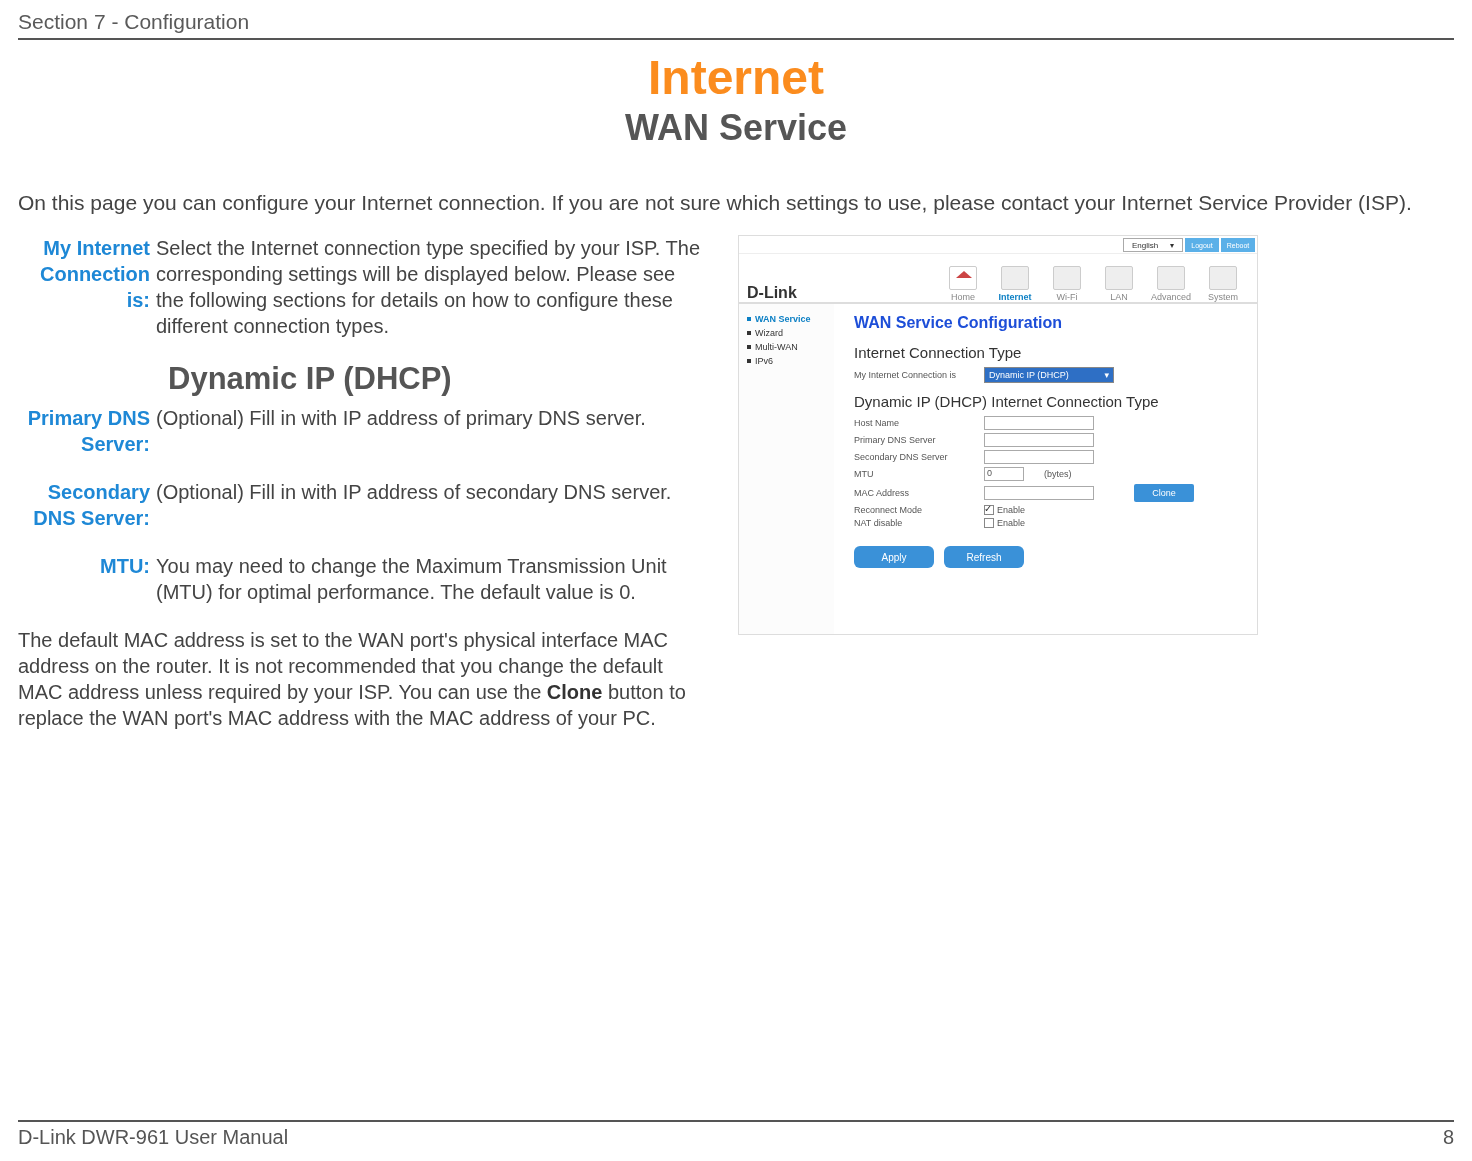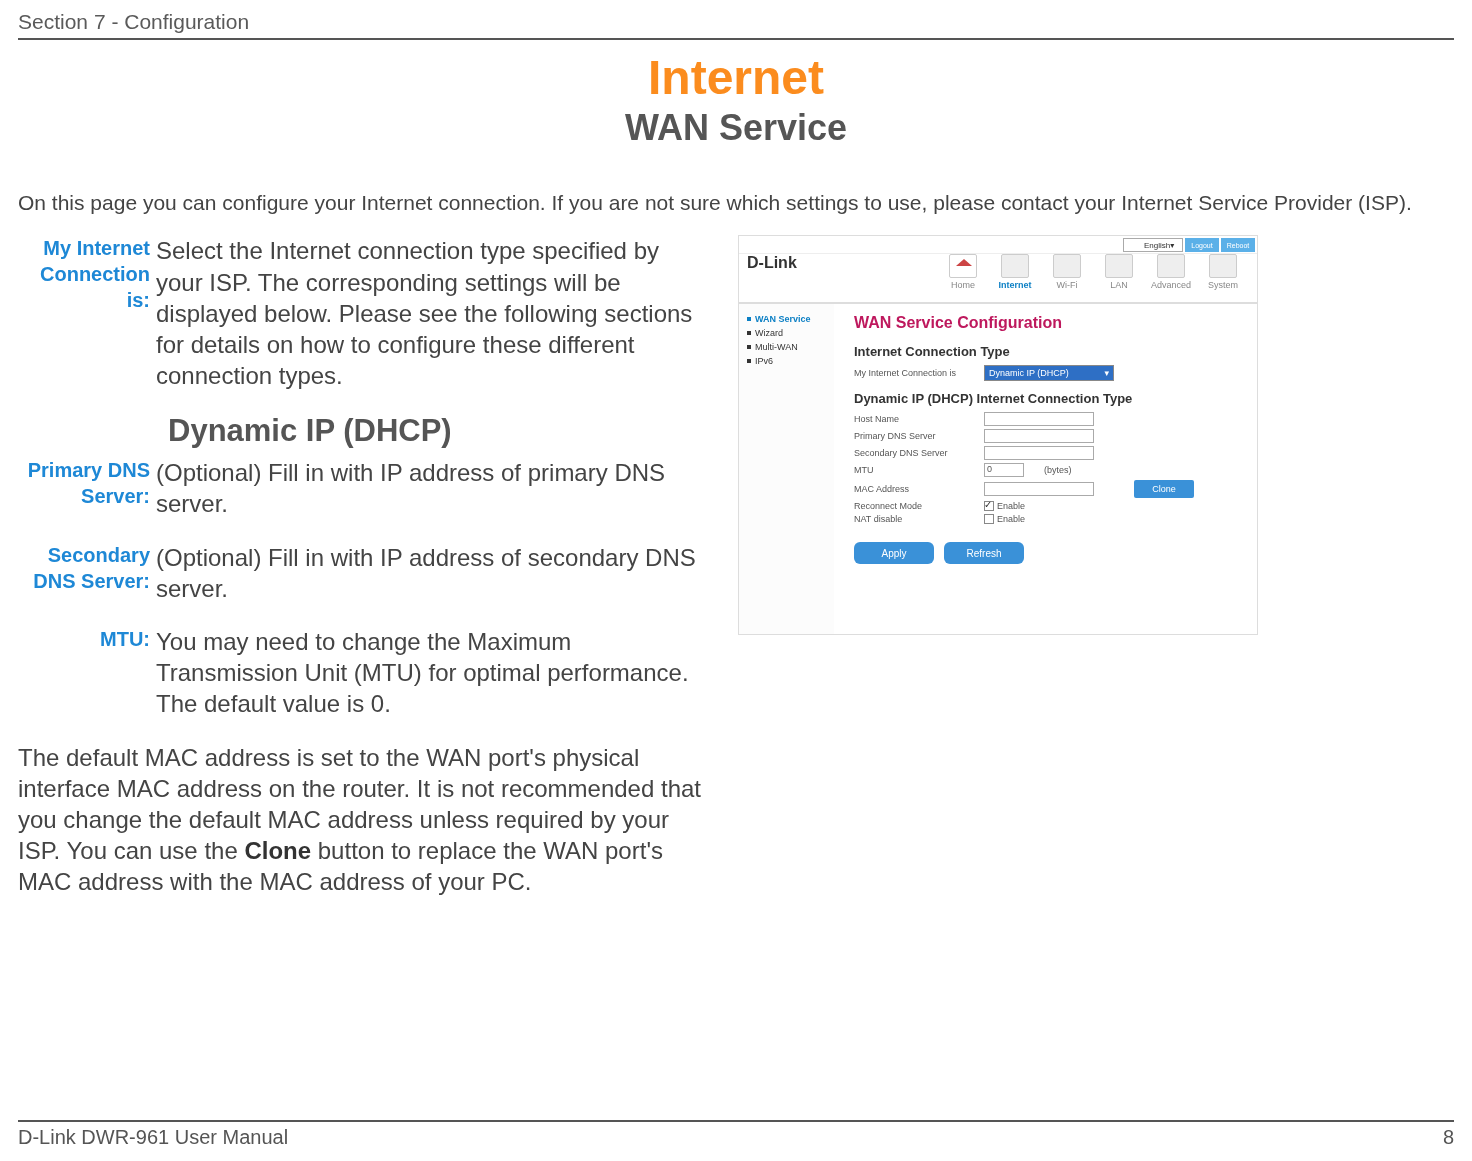--- a/index.html
+++ b/index.html
@@ -57,21 +57,21 @@
     flex: 0 0 138px;
     text-align: right;
     color: #1e88d6;
     font-weight: 700;
     font-size: 20px;
     padding-right: 6px;
     line-height: 1.3;
   }
   .def-text {
     flex: 1;
-    font-size: 24px;
+    font-size: 20px;
     color: #444;
     line-height: 1.3;
   }
   .sub-heading {
     font-size: 31px;
     font-weight: 700;
     color: #555;
     margin: 8px 0 8px 150px;
   }
   .screenshot {
@@ -85,48 +85,48 @@
   }
   .ss-topbar {
     height: 18px;
     display:flex;
     justify-content:flex-end;
     gap:2px;
     padding:2px;
     border-bottom:1px solid #eee;
   }
   .ss-lang {
-    width:60px; height:14px; border:1px solid #aaa; font-size:8px; padding:0 20px; display:flex; align-items:center; justify-content:space-between;
+    width:60px; height:14px; border:1px solid #aaa; font-size:8px; padding:0 8px; display:flex; align-items:center; justify-content:space-between;
   }
   .ss-btn-top { width:34px; height:14px; font-size:7px; color:#fff; display:flex; align-items:center; justify-content:center; }
   .ss-btn-logout { background:#5bb0e8; }
   .ss-btn-reboot { background:#5bb0e8; }
   .ss-nav {
     height: 50px;
     display:flex;
-    align-items:flex-start;
+    align-items:flex-end;
     border-bottom: 2px solid #ddd;
     padding: 0 8px;
   }
   .ss-logo { font-weight:700; color:#333; font-size:16px; width:90px; }
   .ss-nav-items { display:flex; gap:0; margin-left:auto; font-size:9px; color:#888; }
   .ss-nav-item { width:52px; text-align:center; }
   .ss-nav-item.active { color:#0b7fc4; font-weight:600; }
   .ss-nav-icon { width:28px; height:24px; margin:0 auto 2px; background:#eee; border:1px solid #ccc; border-radius:2px; }
   .ss-nav-icon.home { background:#fff; position:relative;}
   .ss-nav-icon.home::before{content:"";position:absolute;top:4px;left:6px;width:0;height:0;border-left:8px solid transparent;border-right:8px solid transparent;border-bottom:7px solid #c44;}
   .ss-body { display:flex; flex:1; }
   .ss-sidebar { width:95px; padding:8px; background:#fcfcfc; }
   .ss-side-item { font-size:9px; color:#333; padding:2px 0 2px 8px; position:relative;}
   .ss-side-item::before{content:"";position:absolute;left:0;top:5px;width:4px;height:4px;background:#333;}
   .ss-side-item.active { color:#0b7fc4; font-weight:600;}
   .ss-side-item.active::before{background:#0b7fc4;}
   .ss-main { flex:1; padding:10px 20px; }
-  .ss-heading { color:#be185d; font-size:16px; font-weight:600; margin-bottom:12px;}
-  .ss-sect { font-weight:700; font-size:13px; margin:10px 0 6px; color:#333;}
+  .ss-heading { color:#1d4ed8; font-size:16px; font-weight:600; margin-bottom:12px;}
+  .ss-sect { font-weight:400; font-size:15px; margin:10px 0 6px; color:#333;}
   .ss-field-row { display:flex; align-items:center; font-size:9px; color:#555; margin:3px 0;}
   .ss-field-label { width:130px; }
   .ss-field-input { width:110px; height:14px; border:1px solid #aaa; background:#fff;}
   .ss-select { width:130px; height:16px; border:1px solid #888; background:#2e6fc5; color:#fff; font-size:9px; display:flex; align-items:center; padding:0 4px; justify-content:space-between;}
   .ss-clone { width:60px; height:18px; background:#3a91d8; color:#fff; font-size:9px; display:flex; align-items:center; justify-content:center; border-radius:2px; margin-left:40px;}
   .ss-check { width:10px; height:10px; border:1px solid #888; display:inline-block; margin-right:3px; vertical-align:middle; position:relative;}
   .ss-check.checked::after{content:"✓"; position:absolute; top:-3px; left:-1px; font-size:10px; color:#333;}
   .ss-btns { display:flex; gap:10px; margin-top:18px; }
   .ss-btn { width:80px; height:22px; background:#3a91d8; color:#fff; font-size:10px; display:flex; align-items:center; justify-content:center; border-radius:6px;}
   .footer {

